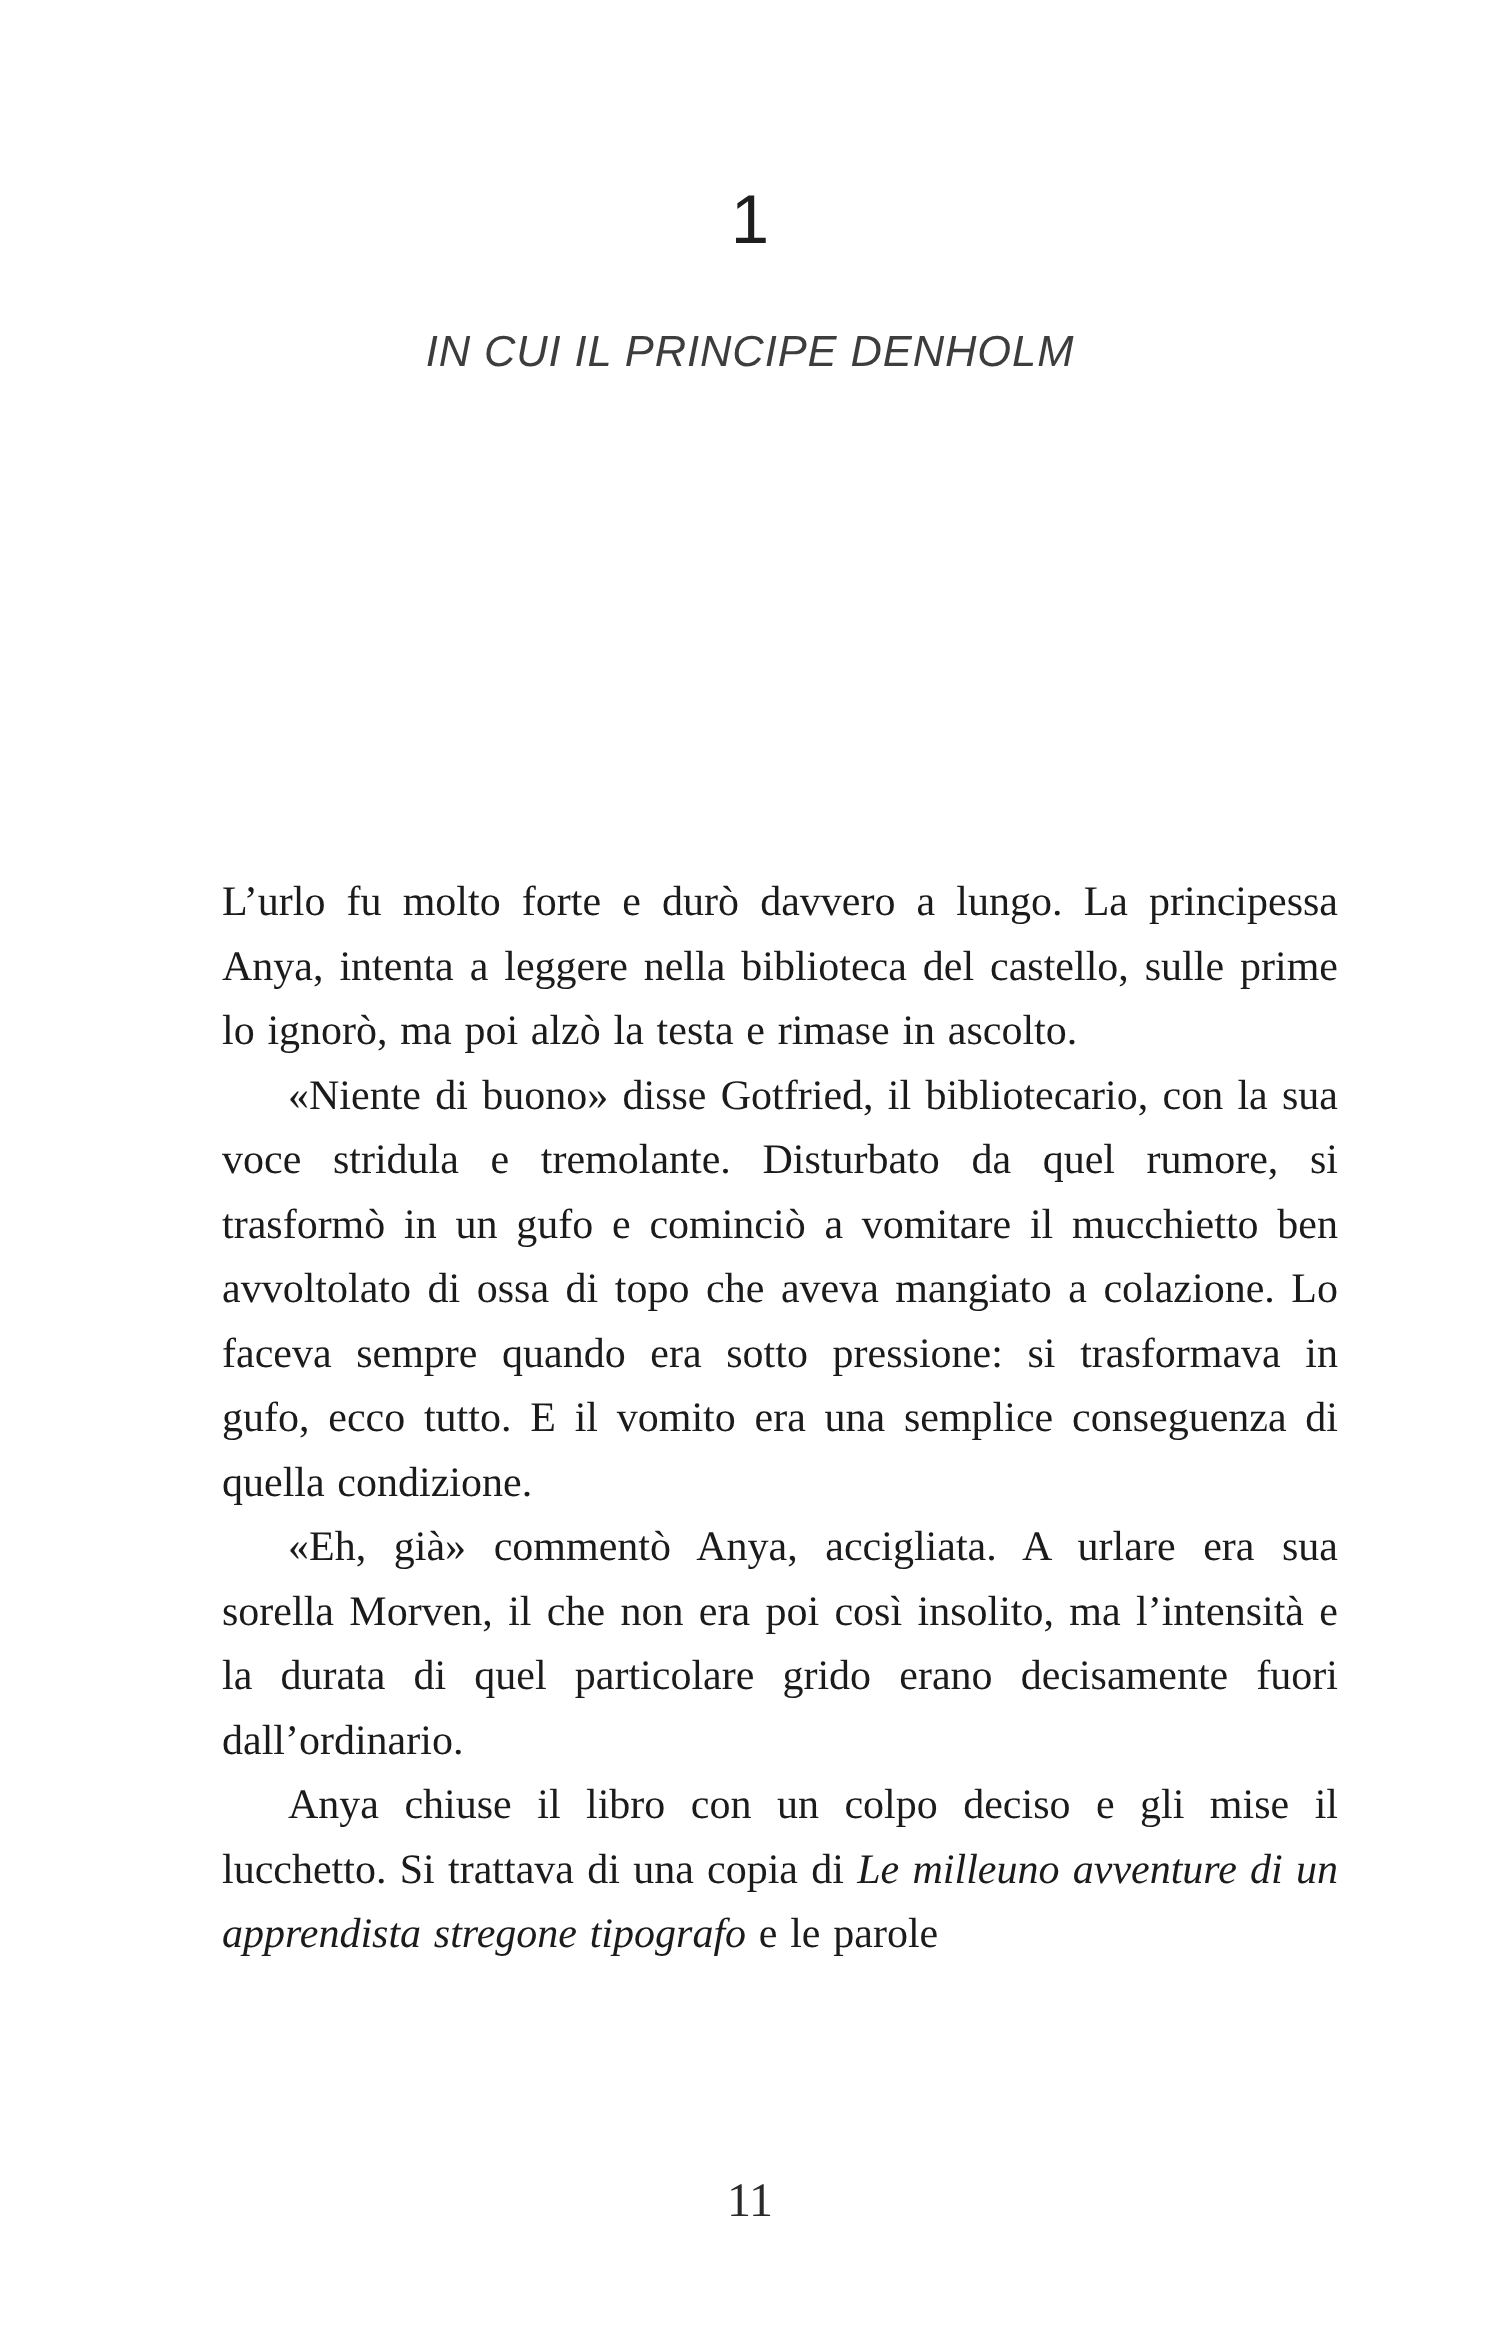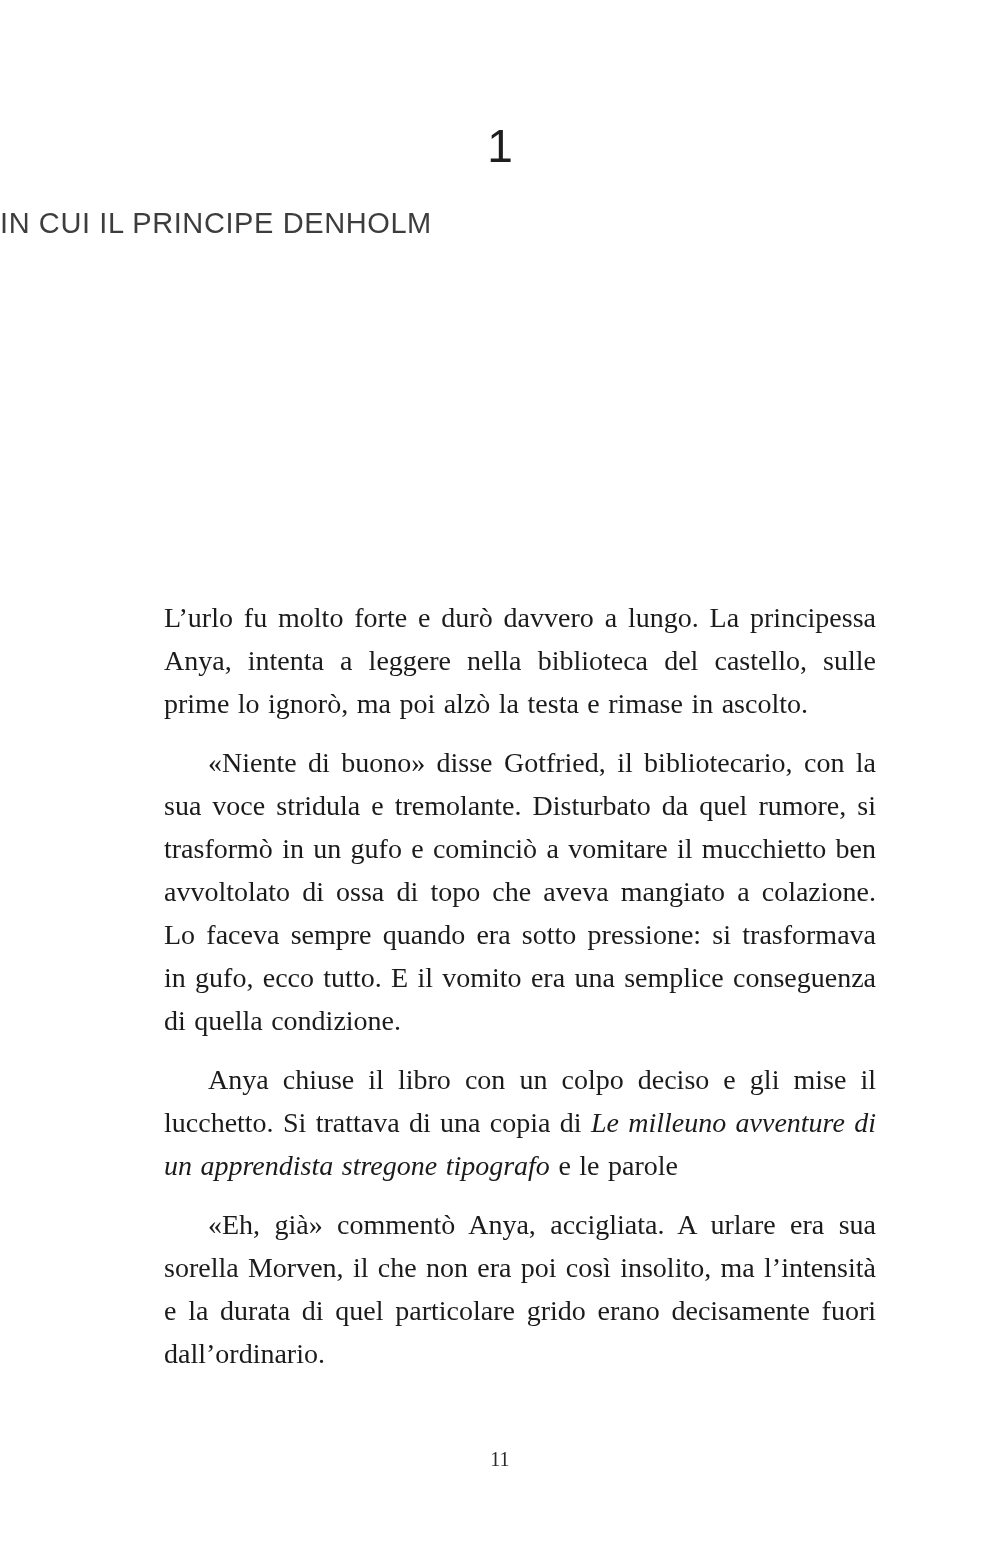--- a/index.html
+++ b/index.html
@@ -18,72 +18,74 @@
   .chapter-number {
     padding-top: 120px;
     text-align: center;
     font-family: "Liberation Sans", sans-serif;
     font-weight: 400;
     font-size: 46px;
     line-height: 52px;
     color: #1e1e1e;
   }
   .chapter-title {
-    margin: 32px 0 0 0;
+    margin: 44px 0 0 0;
+    text-align: center;
     font-family: "Liberation Sans", sans-serif;
     font-weight: 400;
     font-size: 29px;
     line-height: 39px;
     letter-spacing: 0.6px;
     color: #3d3d3d;
+    font-style: italic;
   }
   .body-text {
     position: absolute;
     left: 148px;
     top: 580px;
     width: 744px;
     font-size: 28px;
     line-height: 43px;
     color: #1b1b1b;
     text-align: justify;
     word-spacing: 1.5px;
   }
   .body-text p {
-    margin: 16px;
+    margin: 0;
     padding: 0;
   }
   .body-text p.indent {
     text-indent: 44px;
   }
   .body-text .italic {
     font-style: italic;
   }
   .page-number {
     position: absolute;
     left: 0;
     top: 1448px;
     width: 100%;
     text-align: center;
-    font-size: 20px;
+    font-size: 32px;
     color: #2a2a2a;
   }
 </style>
 </head>
 <body>
 
 <div class="page">
 
   <div class="chapter-number">1</div>
 
   <h1 class="chapter-title">
     <span>IN CUI IL PRINCIPE DENHOLM</span><br>
   </h1>
 
   <div class="body-text" id="body-text">
       <p><span>L’urlo fu molto forte e durò davvero a lungo. La principessa Anya, intenta a leggere nella biblioteca del castello, sulle prime lo ignorò, ma poi alzò la testa e rimase in ascolto.</span></p>
       <p class="indent"><span>«Niente di buono» disse Gotfried, il bibliotecario, con la sua voce stridula e tremolante. Disturbato da quel rumore, si trasformò in un gufo e cominciò a vomitare il mucchietto ben avvoltolato di ossa di topo che aveva mangiato a colazione. Lo faceva sempre quando era sotto pressione: si trasformava in gufo, ecco tutto. E il vomito era una semplice conseguenza di quella condizione.</span></p>
+      <p class="indent"><span>«Eh, già» commentò Anya, accigliata. A urlare era sua sorella Morven, il che non era poi così insolito, ma l’intensità e la durata di quel particolare grido erano decisamente fuori dall’ordinario.</span></p>
       <p class="indent"><span>Anya chiuse il libro con un colpo deciso e gli mise il lucchetto. Si trattava di una copia di </span><span class="italic">Le milleuno avventure di un apprendista stregone tipografo</span><span> e le parole</span></p>
-      <p class="indent"><span>«Eh, già» commentò Anya, accigliata. A urlare era sua sorella Morven, il che non era poi così insolito, ma l’intensità e la durata di quel particolare grido erano decisamente fuori dall’ordinario.</span></p>
     </div>
 
   <div class="page-number">11</div>
 
 </div>
 
 </body></html>

